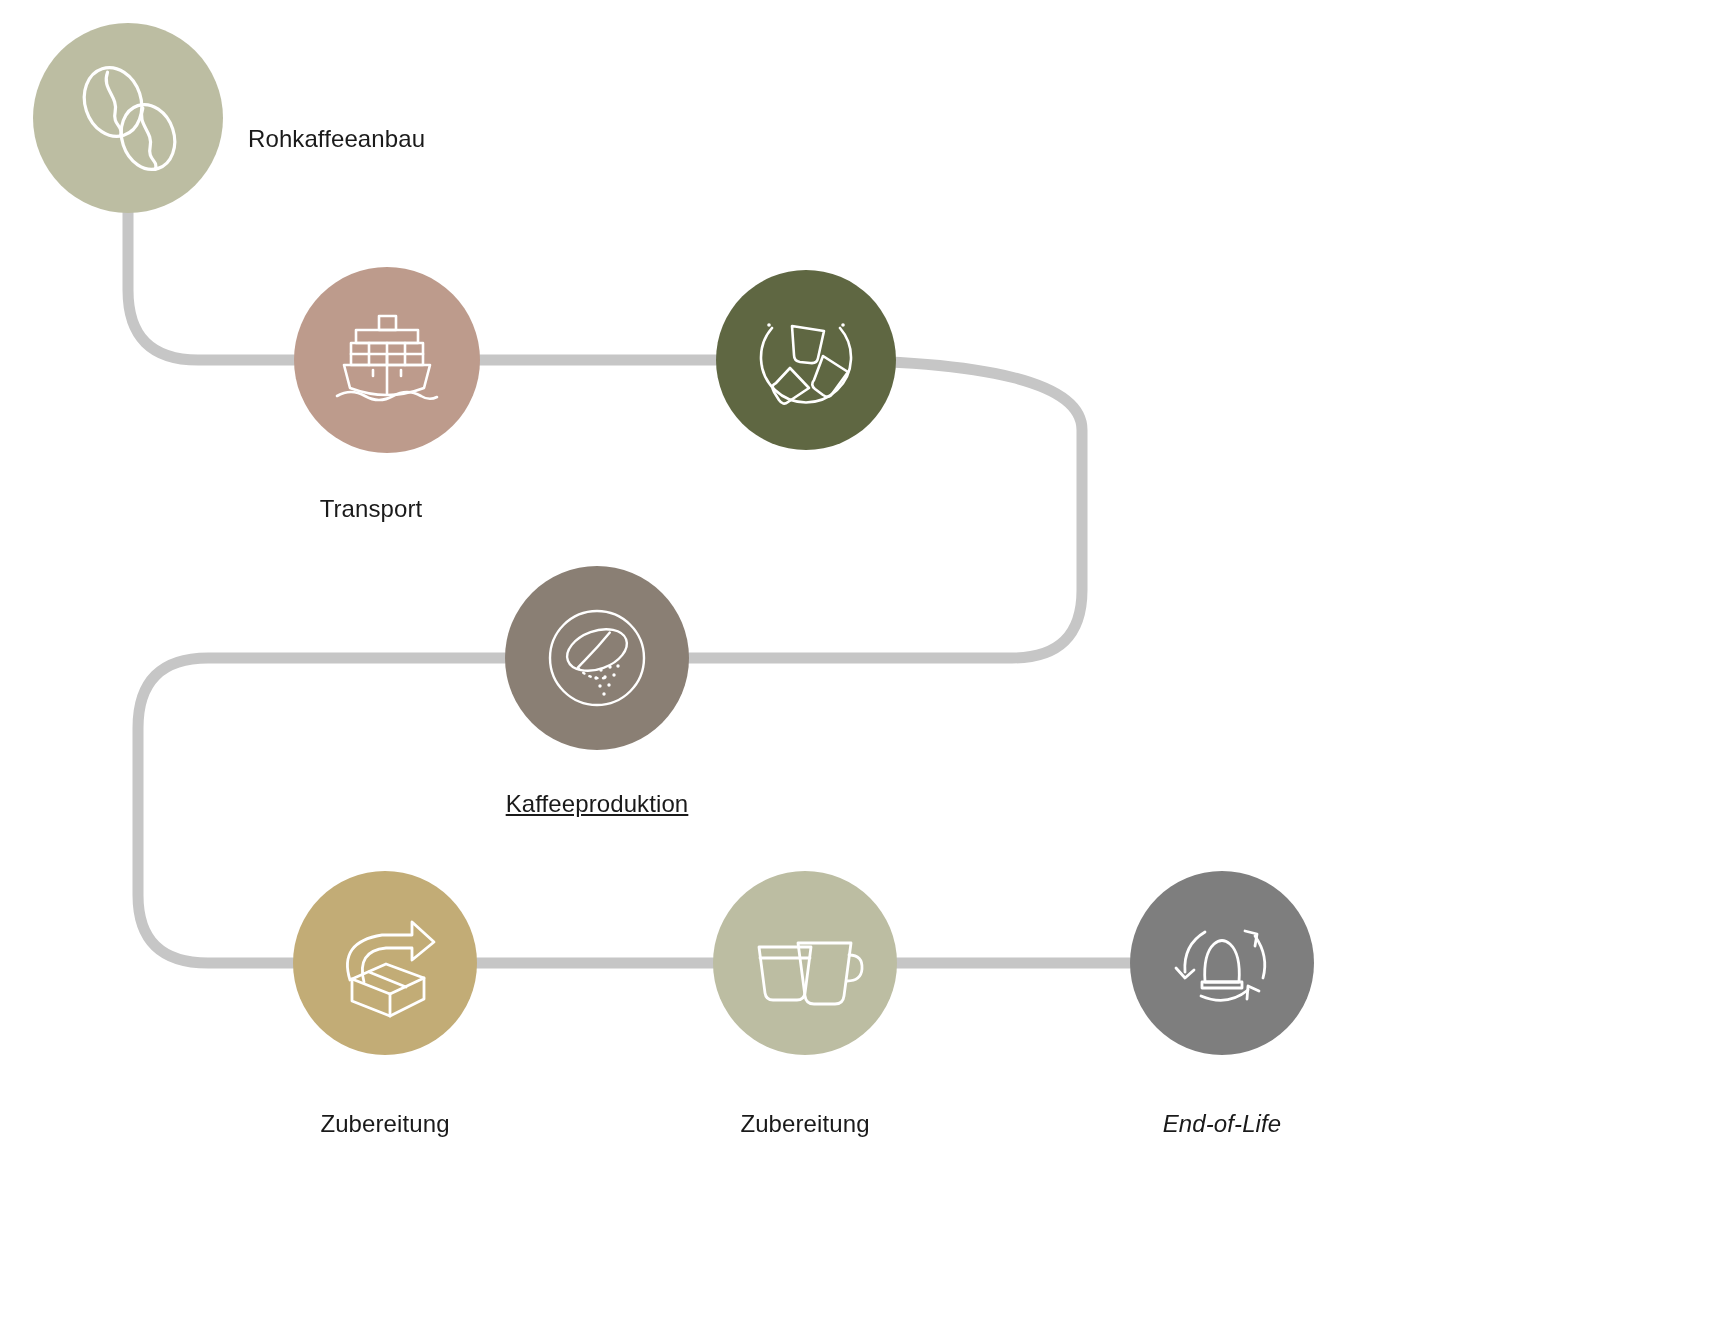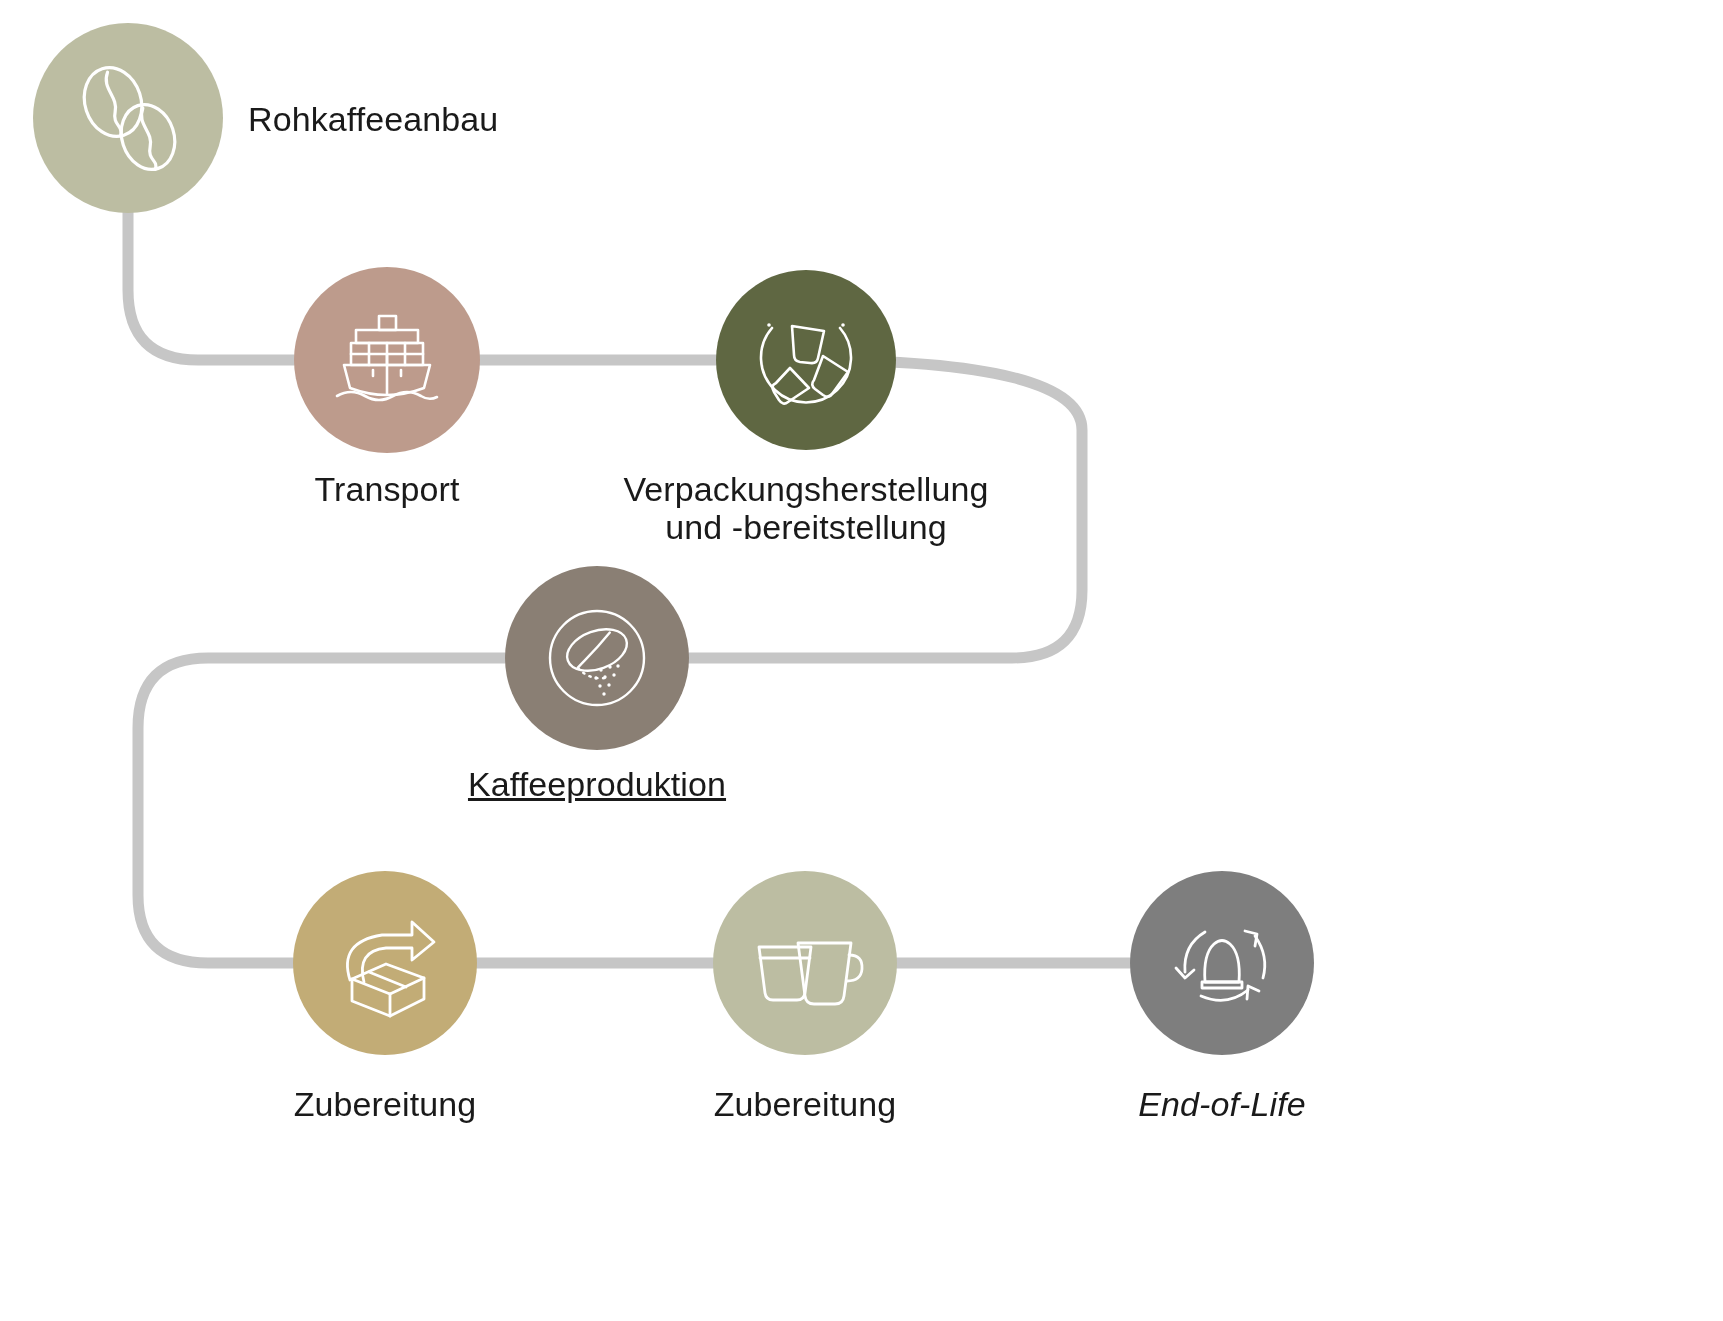--- a/index.html
+++ b/index.html
@@ -34,27 +34,28 @@
     align-items: center;
     justify-content: center;
     box-sizing: border-box;
   }
   .node svg {
     display: block;
   }
   .node-label {
     position: absolute;
     color: #1a1a1a;
-    font-size: 34px;
+    font-size: 24px;
     line-height: 38px;
     font-weight: 400;
     letter-spacing: 0.1px;
     white-space: pre;
     text-align: center;
     transform: translateX(-50%);
+    margin-top: 20px;
   }
   .node-label.left-aligned {
     transform: none;
     text-align: left;
   }
 </style>
 </head>
 <body>
 
 <div id="stage">
@@ -86,36 +87,34 @@
         <line x1="76" y1="41" x2="76" y2="63"></line>
         <line x1="22" y1="52" x2="94" y2="52"></line>
         <path d="M 15 63 L 101 63 L 95 86 Q 58 100 21 86 Z"></path>
         <path d="M 58 52 L 58 92"></path>
         <path d="M 44 68 L 44 74"></path>
         <path d="M 72 68 L 72 74"></path>
         <path d="M 8 94 Q 22 86 36 94 Q 50 102 64 94 Q 78 86 92 94 Q 100 99 108 95"></path>
       </g>
     </svg>
   </div>
-  <div class="node-label" style="left:387px; top:470px;">Transport</div>
+  <div class="node-label" style="left:371px; top:470px;">Transport</div>
 
   <div class="node" style="left:716px; top:270px; width:180px; height:180px; background:#5f6742;">
     <svg width="128" height="128" viewBox="0 0 128 128">
       <g fill="none" stroke="#ffffff" stroke-width="2.6" stroke-linecap="round" stroke-linejoin="round">
         <path d="M 30 32 A 45 45 0 1 0 98 32"></path>
         <circle cx="27" cy="29" r="1.8" fill="#ffffff" stroke="none"></circle>
         <circle cx="101" cy="29" r="1.8" fill="#ffffff" stroke="none"></circle>
         <path d="M 50 30 L 82 35 L 76 62 Q 75 68 68 67 L 58 66 Q 52 65 52 59 Z"></path>
         <path d="M 81 60 L 106 76 L 90 98 Q 87 103 81 99 L 73 93 Q 68 89 72 84 Z"></path>
         <path d="M 48 72 L 67 92 L 46 106 Q 41 110 37 104 L 32 96 Q 28 90 34 87 Z"></path>
       </g>
     </svg>
   </div>
-  <div class="node-label" style="left:806px; top:470px;">Verpackungsherstellung
-und -bereitstellung</div>
 
   <div class="node" style="left:505px; top:566px; width:184px; height:184px; background:#8a7f74;">
     <svg width="128" height="128" viewBox="0 0 128 128">
       <g fill="none" stroke="#ffffff" stroke-width="2.4" stroke-linecap="round" stroke-linejoin="round">
         <circle cx="64" cy="64" r="47"></circle>
         <ellipse cx="64" cy="56" rx="31" ry="19" transform="rotate(-20 64 56)"></ellipse>
         <path d="M 40 66 C 52 60 62 56 82 44" transform="rotate(-20 64 56)"></path>
         <path d="M 45 74 Q 56 86 72 84" stroke-dasharray="1.5 5.5"></path>
         <g fill="#ffffff" stroke="none">
           <circle cx="68" cy="76" r="1.7"></circle>

